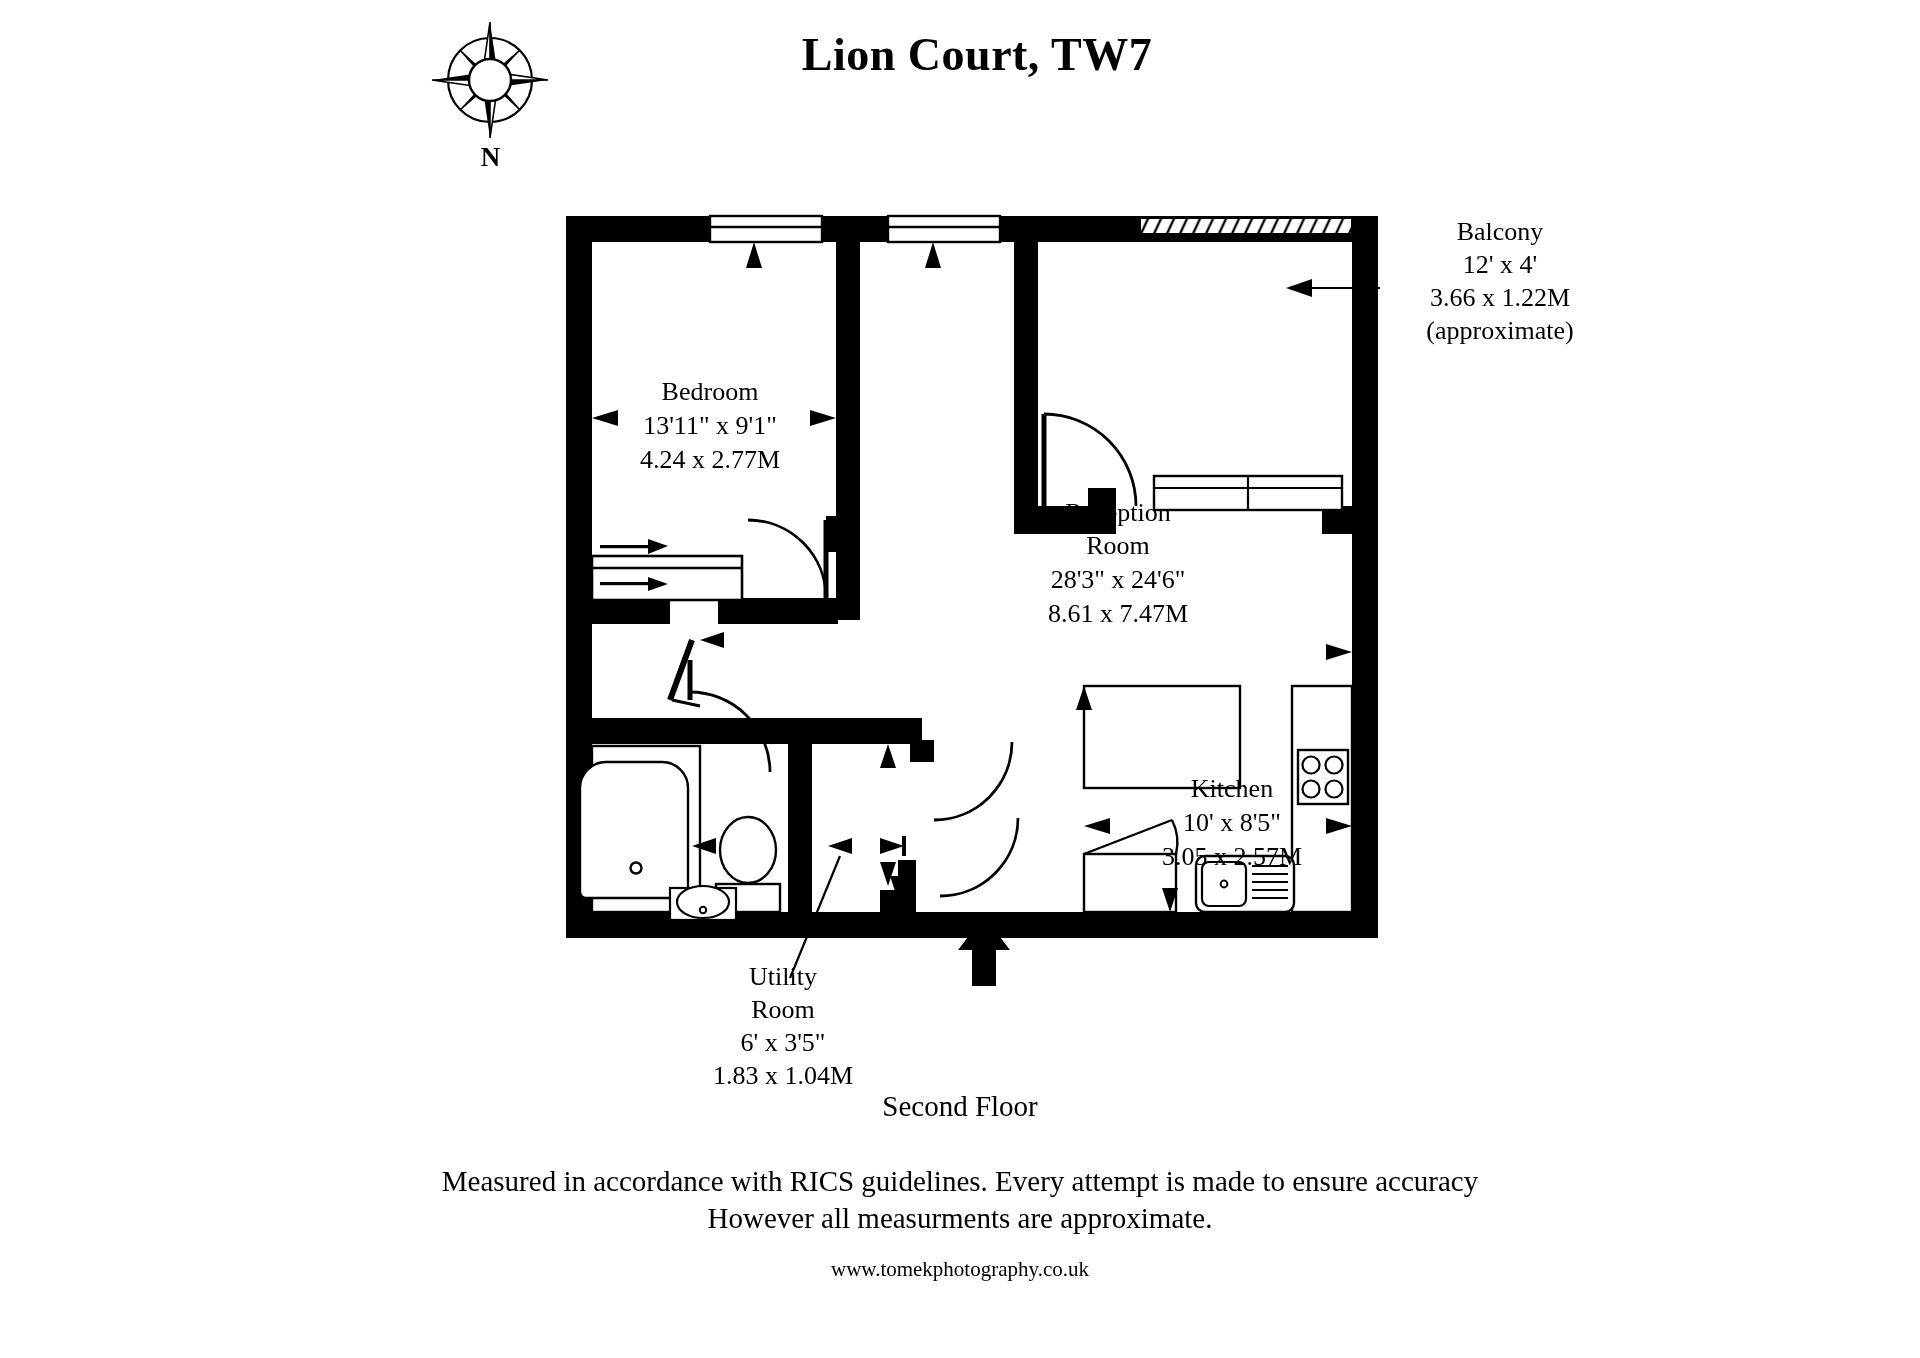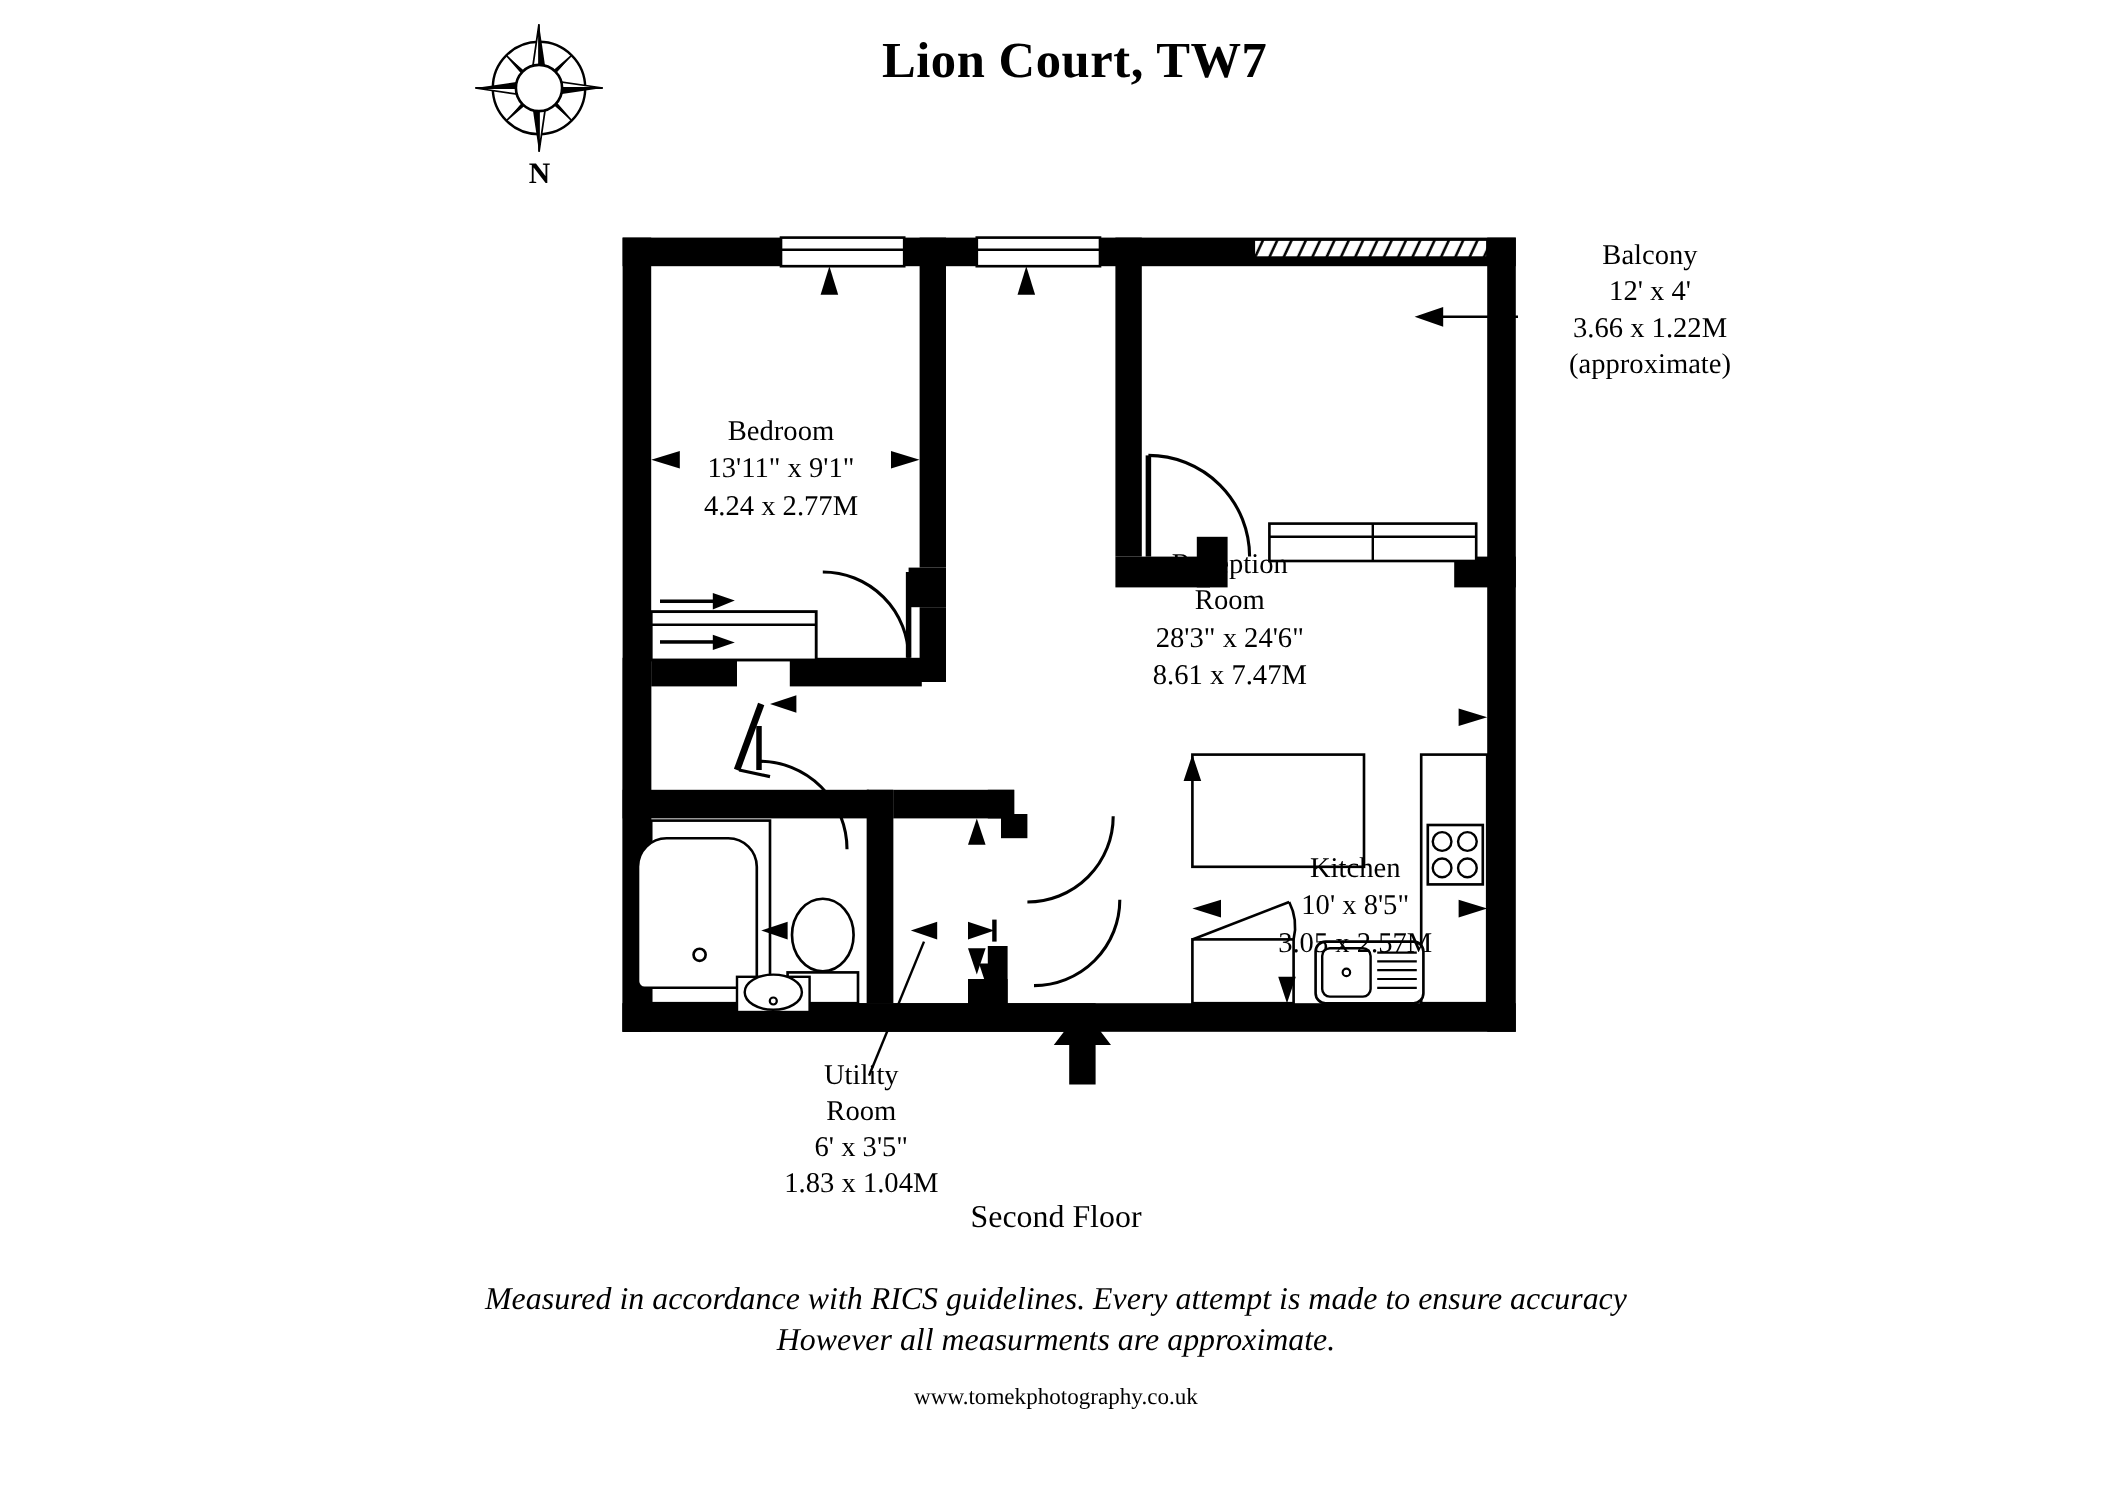--- a/index.html
+++ b/index.html
@@ -84,21 +84,20 @@
     margin-bottom: 40px;
   }
   #area-row {
     font-size: 31px;
     margin-bottom: 40px;
   }
   #area-row .area-label { margin-right: 86px; }
   #disclaimer {
     font-size: 29px;
     line-height: 1.28;
-    font-style: italic;
   }
   #website {
     font-size: 21px;
     margin-top: 20px;
   }
 </style>
 </head>
 <body>
 
 <div id="page">

